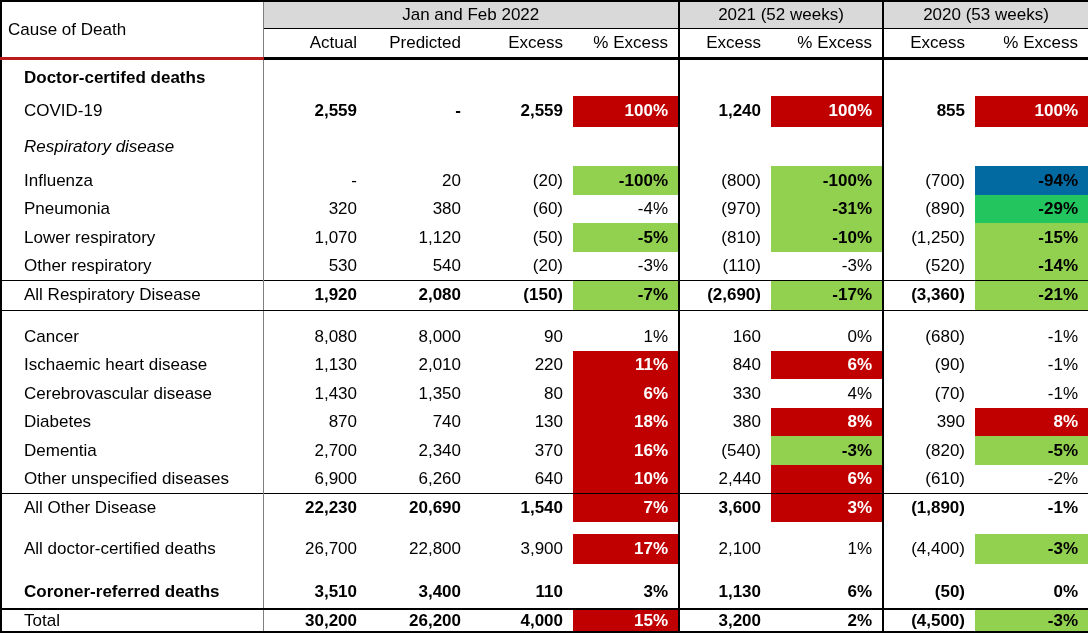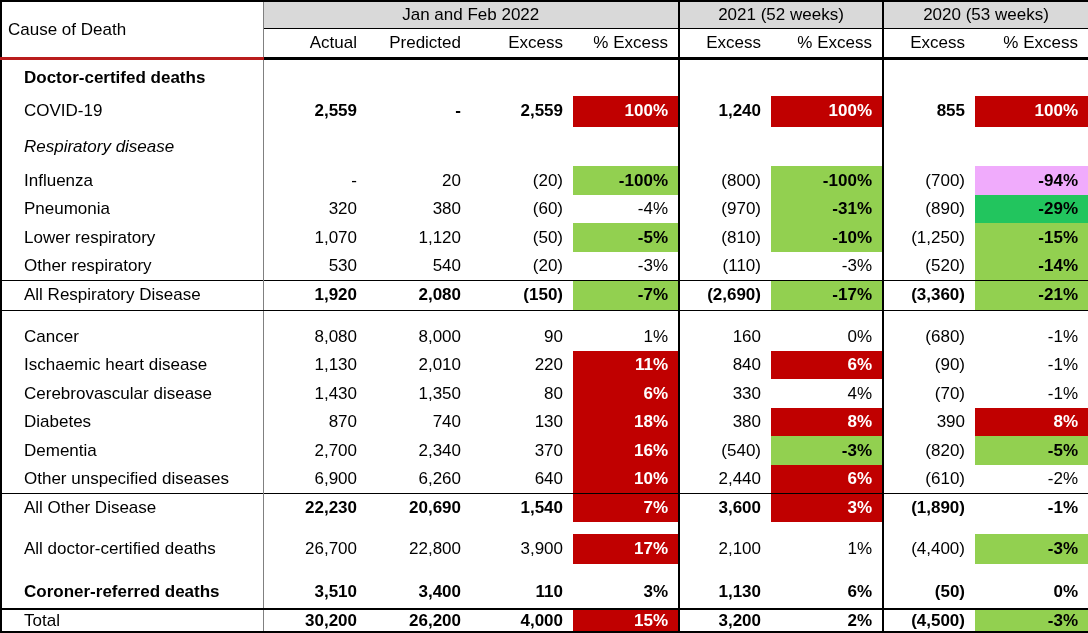--- a/index.html
+++ b/index.html
@@ -132,21 +132,21 @@
       </tr>
       <tr style="height: 28px;">
         <td class="label sep-gray">Influenza</td>
         <td class="num">-</td>
         <td class="num">20</td>
         <td class="num">(20)</td>
         <td class="num sep-black fill-green" style="background-color: rgb(146, 208, 80);">-100%</td>
         <td class="num">(800)</td>
         <td class="num sep-black fill-green" style="background-color: rgb(146, 208, 80);">-100%</td>
         <td class="num">(700)</td>
-        <td class="num fill-green" style="background-color: #f0abfc;">-94%</td>
+        <td class="num fill-green" style="background-color: #0369a1;">-94%</td>
       </tr>
       <tr style="height: 28px;">
         <td class="label sep-gray">Pneumonia</td>
         <td class="num">320</td>
         <td class="num">380</td>
         <td class="num">(60)</td>
         <td class="num sep-black">-4%</td>
         <td class="num">(970)</td>
         <td class="num sep-black fill-green" style="background-color: rgb(146, 208, 80);">-31%</td>
         <td class="num">(890)</td>

